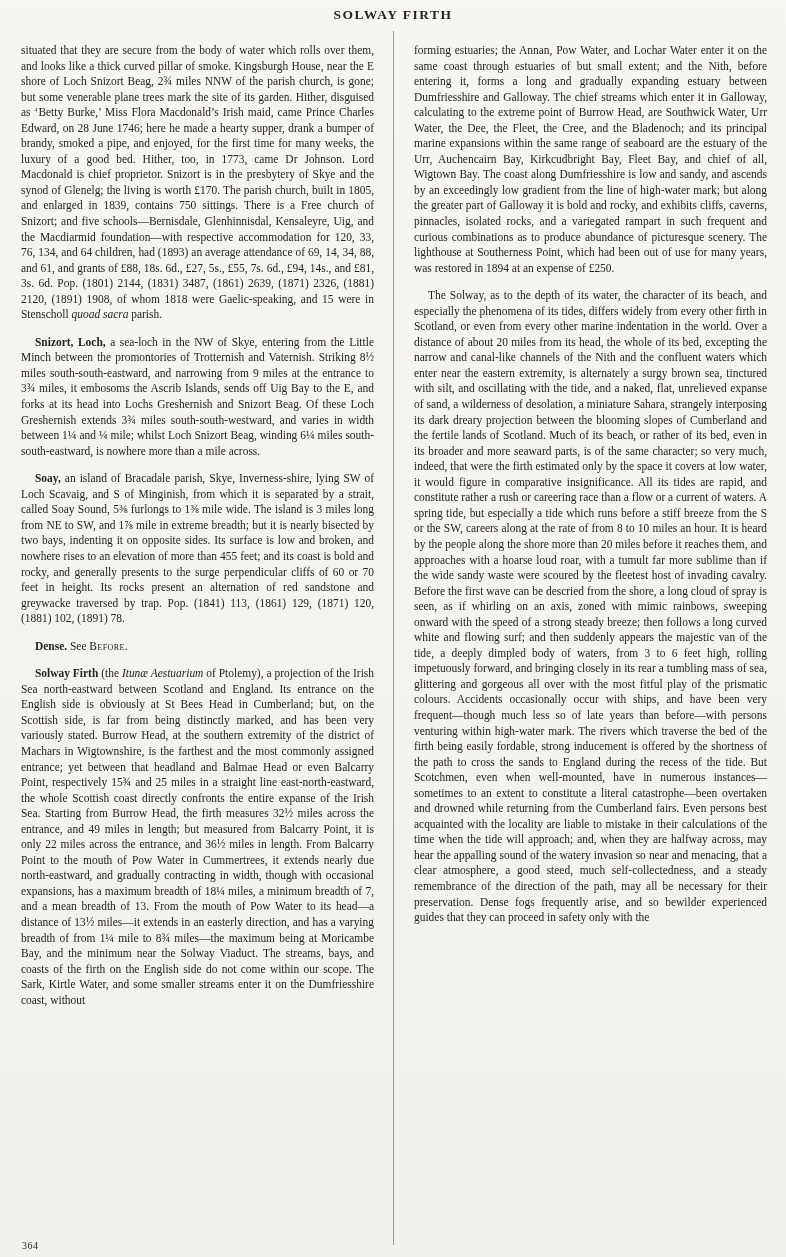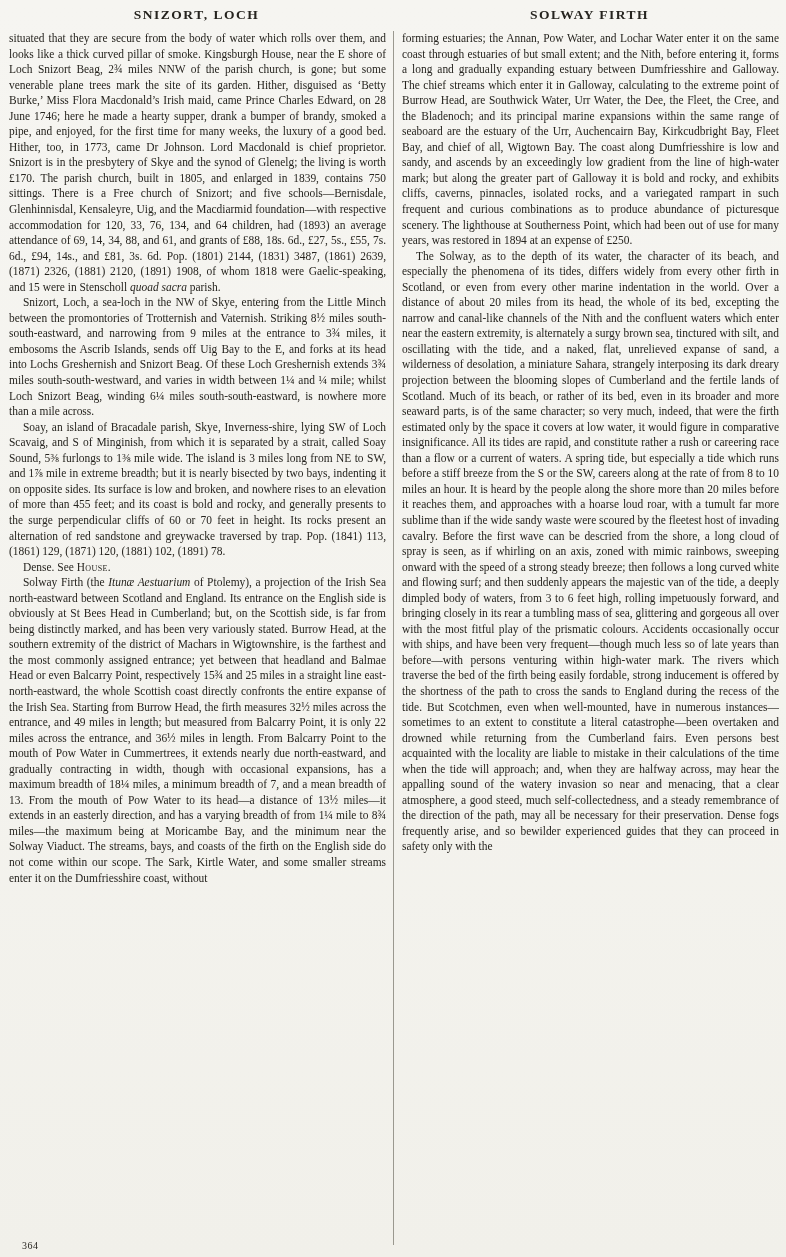--- a/index.html
+++ b/index.html
@@ -37,48 +37,47 @@
     line-height:15.55px;
     text-align:justify;
     overflow:hidden;
   }
   .column.left{padding-right:7px;}
   .column.right{padding-left:8px;}
   .col-rule{
     width:1px;
     background:#9a988f;
   }
-  .para{margin:0;}
+  .para{margin:12px;}
   .para.indent{text-indent:14px;}
   .seg-n{font-style:normal;}
-  .seg-b{font-weight:normal;}
+  .seg-b{font-weight:bold;}
   .seg-i{font-style:italic;}
   .seg-sc{font-variant:small-caps;letter-spacing:.4px;}
   .page-number{
     position:absolute;
     left:22px;bottom:6px;
     font-size:10px;
     letter-spacing:.5px;
   }
 </style>
 </head>
 <body>
 
 <div class="page">
   <div class="running-heads">
-    <div class="running-head">SNIZORT, LOCH</div>
     <div class="running-head">SOLWAY FIRTH</div>
   </div>
 
   <div class="columns">
     <div class="column left">
         <p class="para"><span class="seg-n">situated that they are secure from the body of water which rolls over them, and looks like a thick curved pillar of smoke.  Kingsburgh House, near the E shore of Loch Snizort Beag, 2¾ miles NNW of the parish church, is gone; but some venerable plane trees mark the site of its garden.  Hither, disguised as ‘Betty Burke,’ Miss Flora Macdonald’s Irish maid, came Prince Charles Edward, on 28 June 1746; here he made a hearty supper, drank a bumper of brandy, smoked a pipe, and enjoyed, for the first time for many weeks, the luxury of a good bed.  Hither, too, in 1773, came Dr Johnson.  Lord Macdonald is chief proprietor.  Snizort is in the presbytery of Skye and the synod of Glenelg; the living is worth £170.  The parish church, built in 1805, and enlarged in 1839, contains 750 sittings.  There is a Free church of Snizort; and five schools—Bernisdale, Glenhinnisdal, Kensaleyre, Uig, and the Macdiarmid foundation—with respective accommodation for 120, 33, 76, 134, and 64 children, had (1893) an average attendance of 69, 14, 34, 88, and 61, and grants of £88, 18s. 6d., £27, 5s., £55, 7s. 6d., £94, 14s., and £81, 3s. 6d.  Pop. (1801) 2144, (1831) 3487, (1861) 2639, (1871) 2326, (1881) 2120, (1891) 1908, of whom 1818 were Gaelic-speaking, and 15 were in Stenscholl </span><span class="seg-i">quoad sacra</span><span class="seg-n"> parish.</span></p>
         <p class="para indent"><span class="seg-b">Snizort, Loch,</span><span class="seg-n"> a sea-loch in the NW of Skye, entering from the Little Minch between the promontories of Trotternish and Vaternish.  Striking 8½ miles south-south-eastward, and narrowing from 9 miles at the entrance to 3¾ miles, it embosoms the Ascrib Islands, sends off Uig Bay to the E, and forks at its head into Lochs Greshernish and Snizort Beag.  Of these Loch Greshernish extends 3¾ miles south-south-westward, and varies in width between 1¼ and ¼ mile; whilst Loch Snizort Beag, winding 6¼ miles south-south-eastward, is nowhere more than a mile across.</span></p>
         <p class="para indent"><span class="seg-b">Soay,</span><span class="seg-n"> an island of Bracadale parish, Skye, Inverness-shire, lying SW of Loch Scavaig, and S of Minginish, from which it is separated by a strait, called Soay Sound, 5⅜ furlongs to 1⅜ mile wide.  The island is 3 miles long from NE to SW, and 1⅞ mile in extreme breadth; but it is nearly bisected by two bays, indenting it on opposite sides.  Its surface is low and broken, and nowhere rises to an elevation of more than 455 feet; and its coast is bold and rocky, and generally presents to the surge perpendicular cliffs of 60 or 70 feet in height.  Its rocks present an alternation of red sandstone and greywacke traversed by trap.  Pop. (1841) 113, (1861) 129, (1871) 120, (1881) 102, (1891) 78.</span></p>
-        <p class="para indent"><span class="seg-b">Dense.</span><span class="seg-n">  See </span><span class="seg-sc">House.</span></p>
+        <p class="para indent"><span class="seg-b">Dense.</span><span class="seg-n">  See </span><span class="seg-sc">Before.</span></p>
         <p class="para indent"><span class="seg-b">Solway Firth</span><span class="seg-n"> (the </span><span class="seg-i">Itunæ Aestuarium</span><span class="seg-n"> of Ptolemy), a projection of the Irish Sea north-eastward between Scotland and England.  Its entrance on the English side is obviously at St Bees Head in Cumberland; but, on the Scottish side, is far from being distinctly marked, and has been very variously stated.  Burrow Head, at the southern extremity of the district of Machars in Wigtownshire, is the farthest and the most commonly assigned entrance; yet between that headland and Balmae Head or even Balcarry Point, respectively 15¾ and 25 miles in a straight line east-north-eastward, the whole Scottish coast directly confronts the entire expanse of the Irish Sea.  Starting from Burrow Head, the firth measures 32½ miles across the entrance, and 49 miles in length; but measured from Balcarry Point, it is only 22 miles across the entrance, and 36½ miles in length.  From Balcarry Point to the mouth of Pow Water in Cummertrees, it extends nearly due north-eastward, and gradually contracting in width, though with occasional expansions, has a maximum breadth of 18¼ miles, a minimum breadth of 7, and a mean breadth of 13.  From the mouth of Pow Water to its head—a distance of 13½ miles—it extends in an easterly direction, and has a varying breadth of from 1¼ mile to 8¾ miles—the maximum being at Moricambe Bay, and the minimum near the Solway Viaduct.  The streams, bays, and coasts of the firth on the English side do not come within our scope.  The Sark, Kirtle Water, and some smaller streams enter it on the Dumfriesshire coast, without</span></p>
       </div>
     <div class="col-rule"></div>
     <div class="column right">
         <p class="para"><span class="seg-n">forming estuaries; the Annan, Pow Water, and Lochar Water enter it on the same coast through estuaries of but small extent; and the Nith, before entering it, forms a long and gradually expanding estuary between Dumfriesshire and Galloway.  The chief streams which enter it in Galloway, calculating to the extreme point of Burrow Head, are Southwick Water, Urr Water, the Dee, the Fleet, the Cree, and the Bladenoch; and its principal marine expansions within the same range of seaboard are the estuary of the Urr, Auchencairn Bay, Kirkcudbright Bay, Fleet Bay, and chief of all, Wigtown Bay.  The coast along Dumfriesshire is low and sandy, and ascends by an exceedingly low gradient from the line of high-water mark; but along the greater part of Galloway it is bold and rocky, and exhibits cliffs, caverns, pinnacles, isolated rocks, and a variegated rampart in such frequent and curious combinations as to produce abundance of picturesque scenery.  The lighthouse at Southerness Point, which had been out of use for many years, was restored in 1894 at an expense of £250.</span></p>
         <p class="para indent"><span class="seg-n">The Solway, as to the depth of its water, the character of its beach, and especially the phenomena of its tides, differs widely from every other firth in Scotland, or even from every other marine indentation in the world.  Over a distance of about 20 miles from its head, the whole of its bed, excepting the narrow and canal-like channels of the Nith and the confluent waters which enter near the eastern extremity, is alternately a surgy brown sea, tinctured with silt, and oscillating with the tide, and a naked, flat, unrelieved expanse of sand, a wilderness of desolation, a miniature Sahara, strangely interposing its dark dreary projection between the blooming slopes of Cumberland and the fertile lands of Scotland.  Much of its beach, or rather of its bed, even in its broader and more seaward parts, is of the same character; so very much, indeed, that were the firth estimated only by the space it covers at low water, it would figure in comparative insignificance.  All its tides are rapid, and constitute rather a rush or careering race than a flow or a current of waters.  A spring tide, but especially a tide which runs before a stiff breeze from the S or the SW, careers along at the rate of from 8 to 10 miles an hour.  It is heard by the people along the shore more than 20 miles before it reaches them, and approaches with a hoarse loud roar, with a tumult far more sublime than if the wide sandy waste were scoured by the fleetest host of invading cavalry.  Before the first wave can be descried from the shore, a long cloud of spray is seen, as if whirling on an axis, zoned with mimic rainbows, sweeping onward with the speed of a strong steady breeze; then follows a long curved white and flowing surf; and then suddenly appears the majestic van of the tide, a deeply dimpled body of waters, from 3 to 6 feet high, rolling impetuously forward, and bringing closely in its rear a tumbling mass of sea, glittering and gorgeous all over with the most fitful play of the prismatic colours.  Accidents occasionally occur with ships, and have been very frequent—though much less so of late years than before—with persons venturing within high-water mark.  The rivers which traverse the bed of the firth being easily fordable, strong inducement is offered by the shortness of the path to cross the sands to England during the recess of the tide.  But Scotchmen, even when well-mounted, have in numerous instances—sometimes to an extent to constitute a literal catastrophe—been overtaken and drowned while returning from the Cumberland fairs.  Even persons best acquainted with the locality are liable to mistake in their calculations of the time when the tide will approach; and, when they are halfway across, may hear the appalling sound of the watery invasion so near and menacing, that a clear atmosphere, a good steed, much self-collectedness, and a steady remembrance of the direction of the path, may all be necessary for their preservation.  Dense fogs frequently arise, and so bewilder experienced guides that they can proceed in safety only with the</span></p>
       </div>
   </div>
 
   <div class="page-number">364</div>

